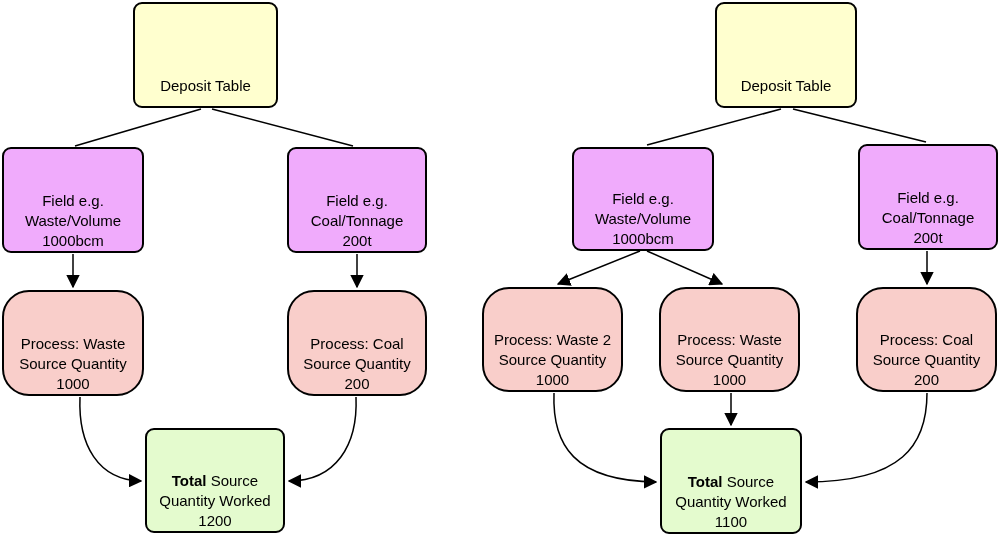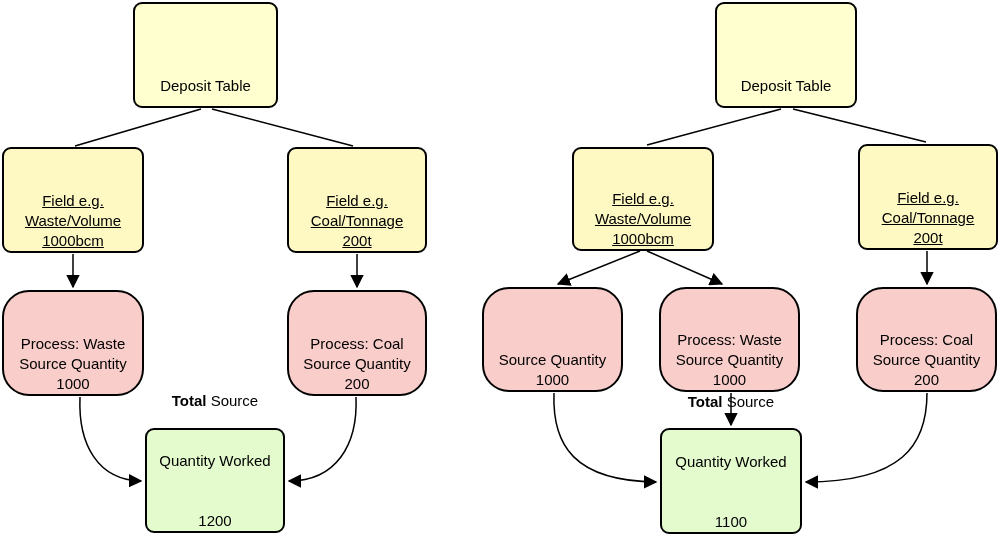--- a/index.html
+++ b/index.html
@@ -33,23 +33,23 @@
     justify-content: flex-end;
     text-align: center;
     font-size: 15px;
     line-height: 20px;
     color: #000000;
   }
   .node span { display: block; }
   .node .inline-line { display: block; }
   .node .inline-line b, .node .inline-line span { display: inline; }
   .fill-deposit { background: #FFFFCF; }
-  .fill-field   { background: #fef9c3; text-decoration: underline; }
+  .fill-field   { background: #f0abfc; }
   .fill-process { background: #F9CECA; border-radius: 27px; }
-  .fill-total   { background: #E4FBCE; gap: 40px; }
+  .fill-total   { background: #E4FBCE; }
   .deposit-pad  { padding-bottom: 10px; }
 
   
   #n-deposit-left        { left:133px; top:2px;   width:145px; height:106px; }
   #n-field-waste-left    { left:2px;   top:147px; width:142px; height:106px; }
   #n-field-coal-left     { left:287px; top:147px; width:140px; height:106px; }
   #n-process-waste-left  { left:2px;   top:290px; width:142px; height:106px; }
   #n-process-coal-left   { left:287px; top:290px; width:140px; height:106px; }
   #n-total-left          { left:145px; top:428px; width:140px; height:105px; }
 
@@ -138,20 +138,21 @@
     <span>1000bcm</span>
   </div>
 
   <div class="node fill-field" id="n-field-coal-right">
     <span>Field e.g.</span>
     <span>Coal/Tonnage</span>
     <span>200t</span>
   </div>
 
   <div class="node fill-process" id="n-process-waste2-right">
+    <span>Process: Waste 2</span>
     <span>Source Quantity</span>
     <span>1000</span>
   </div>
 
   <div class="node fill-process" id="n-process-waste-right">
     <span>Process: Waste</span>
     <span>Source Quantity</span>
     <span>1000</span>
   </div>
 

